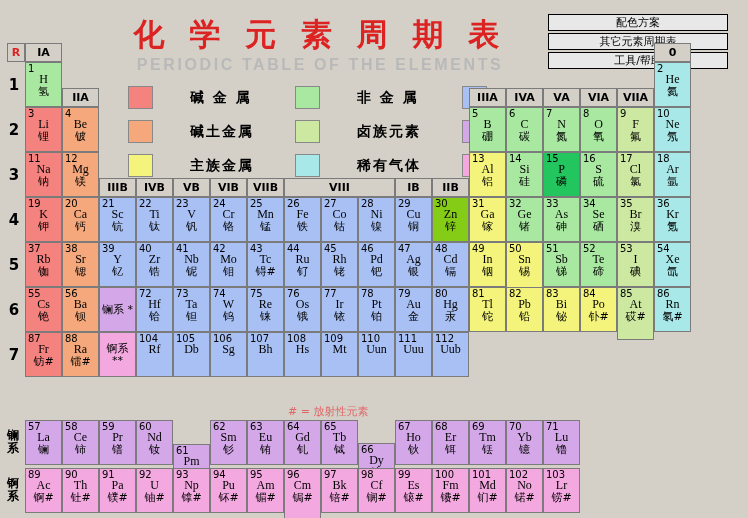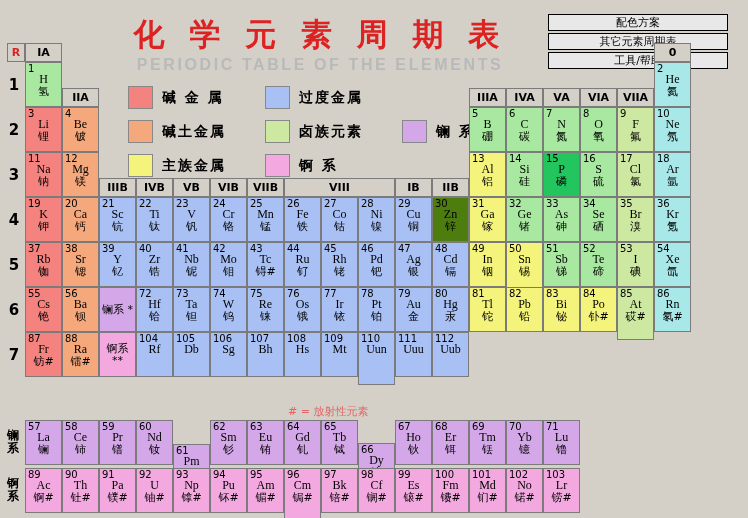--- a/index.html
+++ b/index.html
@@ -33,21 +33,21 @@
   .menu-btn{
     border:1px solid #000;background:#e8e8e8;
     font-size:11px;text-align:center;color:#000;
     height:15px;line-height:15px;margin-bottom:2px;
     font-family:"DejaVu Sans", sans-serif;
   }
 
   
   .legend{position:absolute;left:128px;top:86px;}
   .legend-row{display:flex;margin-bottom:11px;}
-  .legend-item{display:flex;align-items:center;width:137px;}
+  .legend-item{display:flex;align-items:center;width:167px;gap:28px;}
   .swatch{width:23px;height:21px;border:1px solid #888;margin-right:9px;}
   .legend-label{
     font-size:14px;font-weight:bold;color:#000;letter-spacing:2px;
     font-family:"DejaVu Sans", sans-serif;
   }
 
   
   .cell{
     position:absolute;
     border:1px solid #7b7b7b;
@@ -121,20 +121,24 @@
     <div class="menu-btn">工具/帮助</div>
   </div>
 
   <div class="legend">
       <div class="legend-row">
         <div class="legend-item">
           <div class="swatch" style="background: rgb(244, 130, 127);"></div>
           <div class="legend-label">碱 金 属</div>
         </div>
         <div class="legend-item">
+          <div class="swatch" style="background: rgb(168, 232, 160);"></div>
+          <div class="legend-label">非 金 属</div>
+        </div>
+        <div class="legend-item">
           <div class="swatch" style="background: rgb(168, 192, 244);"></div>
           <div class="legend-label">过度金属</div>
         </div>
       </div>
       <div class="legend-row">
         <div class="legend-item">
           <div class="swatch" style="background: rgb(244, 168, 124);"></div>
           <div class="legend-label">碱土金属</div>
         </div>
         <div class="legend-item">
@@ -143,20 +147,24 @@
         </div>
         <div class="legend-item">
           <div class="swatch" style="background: rgb(212, 168, 232);"></div>
           <div class="legend-label">镧 系</div>
         </div>
       </div>
       <div class="legend-row">
         <div class="legend-item">
           <div class="swatch" style="background: rgb(244, 244, 124);"></div>
           <div class="legend-label">主族金属</div>
+        </div>
+        <div class="legend-item">
+          <div class="swatch" style="background: rgb(168, 232, 232);"></div>
+          <div class="legend-label">稀有气体</div>
         </div>
         <div class="legend-item">
           <div class="swatch" style="background: rgb(244, 168, 224);"></div>
           <div class="legend-label">锕 系</div>
         </div>
       </div>
     </div>
 
   <div id="grid-layer">
       <div class="cell" style="left: 25px; top: 62px; width: 37px; height: 45px; background: rgb(168, 232, 160);">
@@ -297,21 +305,21 @@
       <div class="cell" style="left: 358px; top: 197px; width: 37px; height: 45px; background: rgb(168, 192, 244);">
         <div class="num">28</div>
         <div class="sym">Ni</div>
         <div class="cn">镍</div>
       </div>
       <div class="cell" style="left: 395px; top: 197px; width: 37px; height: 45px; background: rgb(168, 192, 244);">
         <div class="num">29</div>
         <div class="sym">Cu</div>
         <div class="cn">铜</div>
       </div>
-      <div class="cell" style="left: 432px; top: 197px; width: 37px; height: 45px; background: #4d7c0f;">
+      <div class="cell" style="left: 432px; top: 197px; width: 37px; height: 45px; background: #84cc16;">
         <div class="num">30</div>
         <div class="sym">Zn</div>
         <div class="cn">锌</div>
       </div>
       <div class="cell" style="left: 469px; top: 197px; width: 37px; height: 45px; background: rgb(244, 244, 124);">
         <div class="num">31</div>
         <div class="sym">Ga</div>
         <div class="cn">镓</div>
       </div>
       <div class="cell" style="left: 506px; top: 197px; width: 37px; height: 45px; background: rgb(168, 232, 160);">
@@ -547,21 +555,21 @@
       <div class="cell" style="left: 284px; top: 332px; width: 37px; height: 45px; background: rgb(168, 192, 244);">
         <div class="num">108</div>
         <div class="sym">Hs</div>
         <div class="cn"></div>
       </div>
       <div class="cell" style="left: 321px; top: 332px; width: 37px; height: 45px; background: rgb(168, 192, 244);">
         <div class="num">109</div>
         <div class="sym">Mt</div>
         <div class="cn"></div>
       </div>
-      <div class="cell" style="left: 358px; top: 332px; width: 37px; height: 53px; background: rgb(168, 192, 244);">
+      <div class="cell" style="left: 358px; top: 332px; width: 37px; height: 45px; background: rgb(168, 192, 244);">
         <div class="num">110</div>
         <div class="sym">Uun</div>
         <div class="cn"></div>
       </div>
       <div class="cell" style="left: 395px; top: 332px; width: 37px; height: 45px; background: rgb(168, 192, 244);">
         <div class="num">111</div>
         <div class="sym">Uuu</div>
         <div class="cn"></div>
       </div>
       <div class="cell" style="left: 432px; top: 332px; width: 37px; height: 45px; background: rgb(168, 192, 244);">

